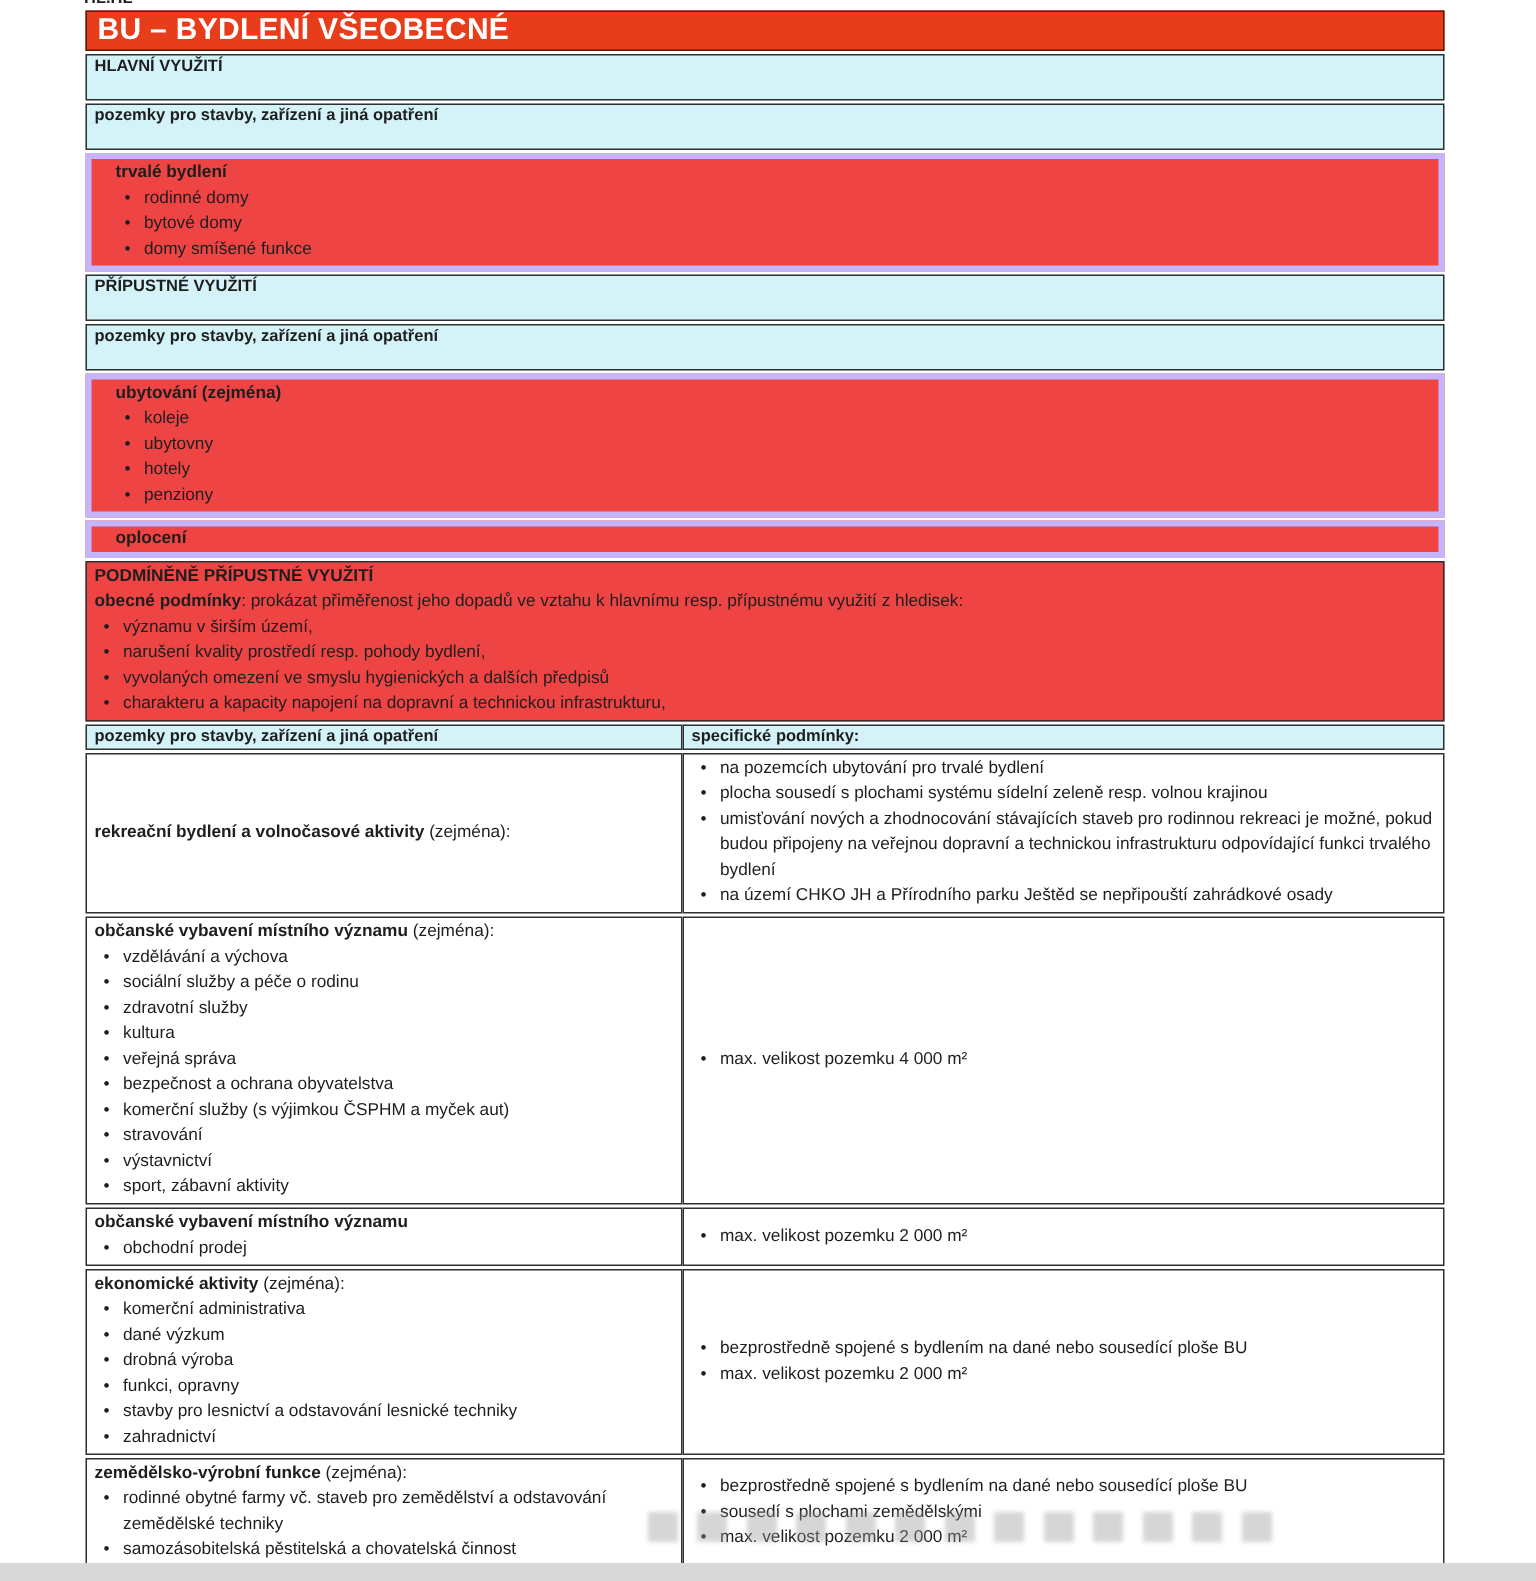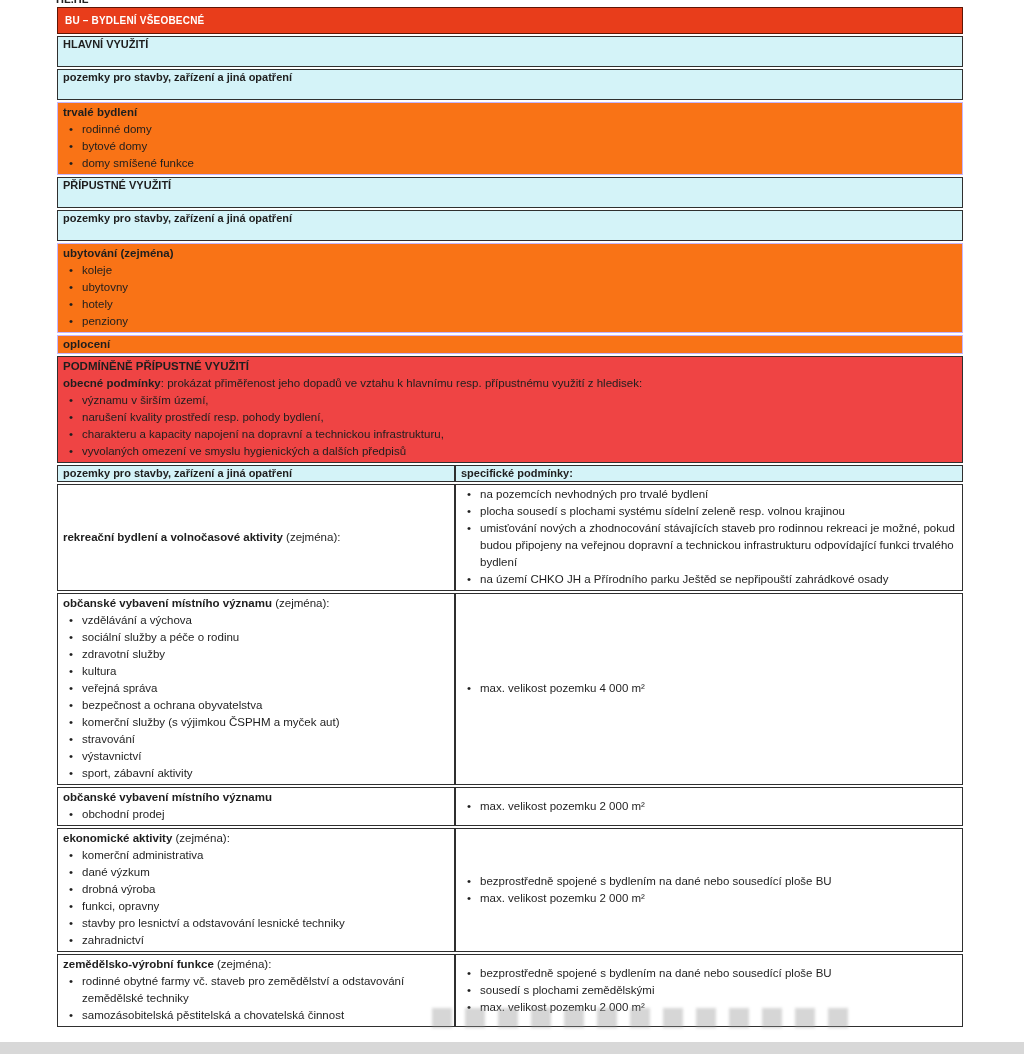--- a/index.html
+++ b/index.html
@@ -10,30 +10,30 @@
     font-size:11.5px;
   }
   .top-frag{
     position:absolute;left:56px;top:0;width:80px;height:5px;overflow:hidden;
     font-weight:bold;font-size:11px;color:#222;
   }
   .top-frag span{display:block;transform:translateY(-7px);}
   .ztable{position:absolute;left:57px;top:7px;width:906px;}
   .title-row{
     background:#e83d1b;border:1px solid #5e1606;color:#ffffff;
-    font-weight:bold;font-size:10px;line-height:25px;height:25px;
+    font-weight:bold;font-size:20px;line-height:25px;height:25px;
     padding-left:7px;letter-spacing:.2px;margin-bottom:2px;
   }
   .cyan-row{
     background:#d4f3f8;border:1px solid #2f2f2f;font-weight:bold;font-size:11px;
     line-height:13px;padding:1px 4px 15px 5px;margin-bottom:2px;
   }
   .block{
-    background:#f97316;border:1px solid #c4b5fd;
-    padding:1px 4px 2px 5px;margin-bottom:2px;
+    background:#ef4444;border:4px solid #c4b5fd;
+    padding:1px 4px 2px 16px;margin-bottom:2px;
   }
   .cyan-block{
     background:#ef4444;border:1px solid #2f2f2f;
     padding:1px 4px 2px 5px;margin-bottom:2px;
   }
   .b-title{font-weight:bold;line-height:17px;}
   .b-line{line-height:17px;}
   ul.bul{margin:0;padding:0;list-style:none;}
   .bul li{position:relative;padding-left:19px;line-height:17px;}
   .bul li::before{content:"•";position:absolute;left:6px;top:0;}
@@ -91,37 +91,37 @@
   <div class="block">
     <div class="b-title" style="line-height:14px;">oplocení</div>
   </div>
 
   <div class="cyan-block">
     <div class="b-title">PODMÍNĚNĚ PŘÍPUSTNÉ VYUŽITÍ</div>
     <div class="b-line"><b>obecné podmínky</b><span>: prokázat přiměřenost jeho dopadů ve vztahu k hlavnímu resp. přípustnému využití z hledisek:</span></div>
     <ul class="bul">
       <li>významu v širším území,</li>
       <li>narušení kvality prostředí resp. pohody bydlení,</li>
+      <li>vyvolaných omezení ve smyslu hygienických a dalších předpisů</li>
       <li>charakteru a kapacity napojení na dopravní a technickou infrastrukturu,</li>
-      <li>vyvolaných omezení ve smyslu hygienických a dalších předpisů</li>
     </ul>
   </div>
 
   <div class="cols">
     <div class="lc cyan-cell">pozemky pro stavby, zařízení a jiná opatření</div>
     <div class="rc cyan-cell">specifické podmínky:</div>
   </div>
 
   <div class="cols">
     <div class="lc cell vcenter">
       <div class="b-line"><b>rekreační bydlení a volnočasové aktivity</b><span> (zejména):</span></div>
     </div>
     <div class="rc cell vcenter">
       <ul class="bul">
-        <li>na pozemcích nevhodných pro trvalé bydlení</li>
+        <li>na pozemcích ubytování pro trvalé bydlení</li>
         <li>plocha sousedí s plochami systému sídelní zeleně resp. volnou krajinou</li>
         <li>umisťování nových a zhodnocování stávajících staveb pro rodinnou rekreaci je možné, pokud budou připojeny na veřejnou dopravní a technickou infrastrukturu odpovídající funkci trvalého bydlení</li>
         <li>na území CHKO JH a Přírodního parku Ještěd se nepřipouští zahrádkové osady</li>
       </ul>
     </div>
   </div>
 
   <div class="cols">
     <div class="lc cell">
       <div class="b-line"><b>občanské vybavení místního významu</b><span> (zejména):</span></div>

